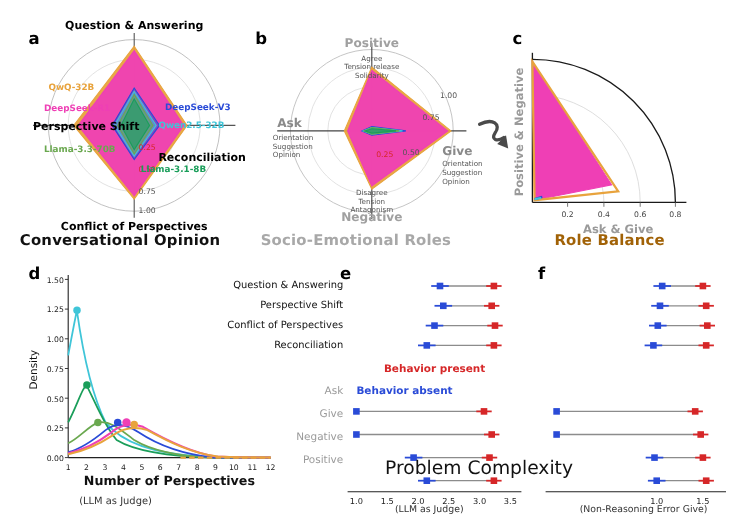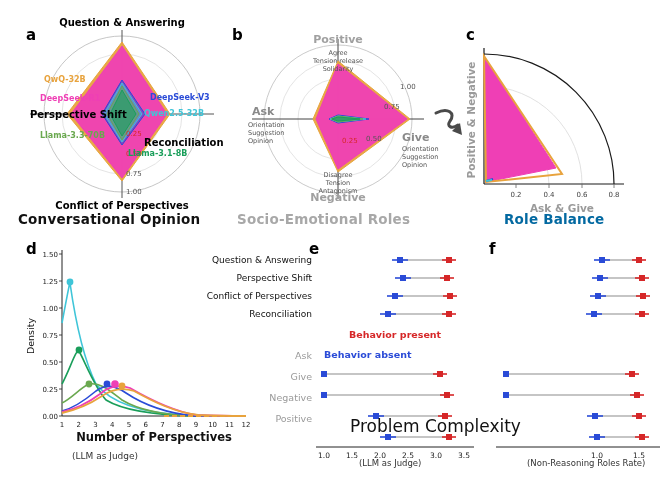--- a/index.html
+++ b/index.html
@@ -138,21 +138,21 @@
     <text x="32" y="13" font-size="7" text-anchor="middle" fill="#444">0.2</text>
     <text x="65" y="13" font-size="7" text-anchor="middle" fill="#444">0.4</text>
     <text x="98" y="13" font-size="7" text-anchor="middle" fill="#444">0.6</text>
     <text x="130" y="13" font-size="7" text-anchor="middle" fill="#444">0.8</text>
 
     <text x="78" y="28" font-size="10.5" font-weight="bold" text-anchor="middle" fill="#9a9a9a">Ask &amp; Give</text>
     <text transform="translate(-9,-64) rotate(-90)" font-size="10.5" font-weight="bold" text-anchor="middle" fill="#9a9a9a">Positive &amp; Negative</text>
   </g>
 </svg>
 
-<div class="abs section-title" style="left:504px;top:211px;color:#0369a1;">Role Balance</div>
+<div class="abs section-title" style="left:504px;top:211px;color:#a16207;">Role Balance</div>
 
 <div class="abs panel-letter" style="left:26px;top:240px;">d</div>
 
 <svg class="abs" style="left:14px;top:236px;" width="240" height="215">
 
   <line x1="48" y1="180" x2="232" y2="180" stroke="#222" stroke-width="1"></line>
   <line x1="48" y1="14" x2="48" y2="180" stroke="#222" stroke-width="1"></line>
 
   <g font-size="7" fill="#222" text-anchor="end">
     <text x="44" y="183">0.00</text>
@@ -339,13 +339,13 @@
       <line x1="139" y1="189" x2="153" y2="189" stroke="#d62728" stroke-width="1.6"></line>
   </g>
 
   <line x1="0" y1="199" x2="164" y2="199" stroke="#222" stroke-width="1"></line>
   <g font-size="7.5" fill="#222" text-anchor="middle">
     <text x="101" y="210">1.0</text>
     <text x="143" y="210">1.5</text>
   </g>
 </svg>
 
-<div class="abs" style="left:527px;top:458px;font-size:8.5px;color:#333;">(Non-Reasoning Roles Rate)</div>
+<div class="abs" style="left:527px;top:458px;font-size:8.5px;color:#333;">(Non-Reasoning Error Give)</div>
 
 </body></html>

